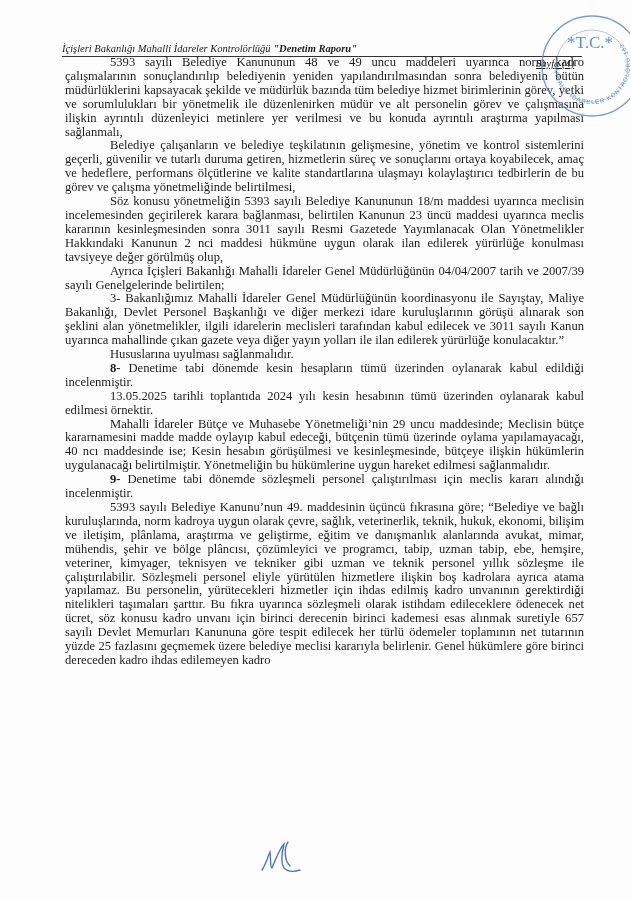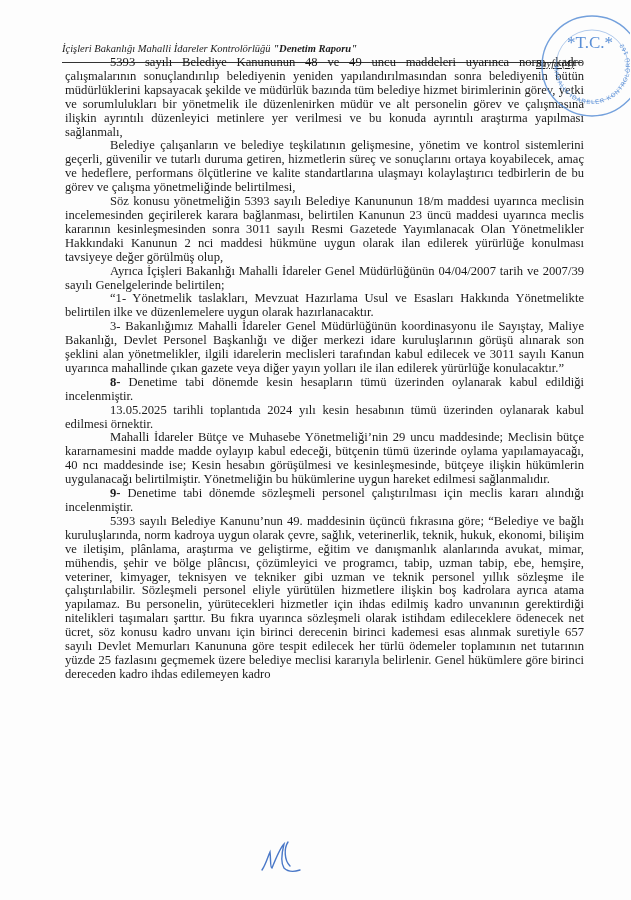--- a/index.html
+++ b/index.html
@@ -3,21 +3,21 @@
 <meta charset="utf-8">
 <style>
   html, body { margin:0; padding:0; }
   body {
     width:631px; height:900px; background:#fdfdfd; position:relative; overflow:hidden;
     font-family:"Liberation Serif", "DejaVu Serif", serif; color:#1c1c1c;
   }
   .page { position:absolute; left:0; top:0; width:631px; height:900px; }
   .header {
     position:absolute; left:62px; top:43px; width:520px;
-    font-size:10.5px; font-style:italic; border-bottom:1px solid #333; padding-bottom:8px;
+    font-size:10.5px; font-style:italic; border-bottom:1px solid #333; padding-bottom:2px;
     white-space:nowrap;
   }
   .header b { font-weight:bold; }
   .page-no {
     position:absolute; left:536px; top:58px; font-size:10.5px; font-style:italic; text-decoration:underline;
   }
   .body {
     position:absolute; left:65px; top:56px; width:519px;
     font-size:12.6px; line-height:13.9px; text-align:justify;
   }
@@ -35,22 +35,22 @@
     <span>İçişleri Bakanlığı Mahalli İdareler Kontrolörlüğü</span>
     <b>"Denetim Raporu"</b>
   </div>
   <div class="page-no">Sayfa (4)</div>
 
   <div class="body">
     <p>5393 sayılı Belediye Kanununun 48 ve 49 uncu maddeleri uyarınca norm kadro çalışmalarının sonuçlandırılıp belediyenin yeniden yapılandırılmasından sonra belediyenin bütün müdürlüklerini kapsayacak şekilde ve müdürlük bazında tüm belediye hizmet birimlerinin görev, yetki ve sorumlulukları bir yönetmelik ile düzenlenirken müdür ve alt personelin görev ve çalışmasına ilişkin ayrıntılı düzenleyici metinlere yer verilmesi ve bu konuda ayrıntılı araştırma yapılması sağlanmalı,</p>
     <p>Belediye çalışanların ve belediye teşkilatının gelişmesine, yönetim ve kontrol sistemlerini geçerli, güvenilir ve tutarlı duruma getiren, hizmetlerin süreç ve sonuçlarını ortaya koyabilecek, amaç ve hedeflere, performans ölçütlerine ve kalite standartlarına ulaşmayı kolaylaştırıcı tedbirlerin de bu görev ve çalışma yönetmeliğinde belirtilmesi,</p>
     <p>Söz konusu yönetmeliğin 5393 sayılı Belediye Kanununun 18/m maddesi uyarınca meclisin incelemesinden geçirilerek karara bağlanması, belirtilen Kanunun 23 üncü maddesi uyarınca meclis kararının kesinleşmesinden sonra 3011 sayılı Resmi Gazetede Yayımlanacak Olan Yönetmelikler Hakkındaki Kanunun 2 nci maddesi hükmüne uygun olarak ilan edilerek yürürlüğe konulması tavsiyeye değer görülmüş olup,</p>
     <p>Ayrıca İçişleri Bakanlığı Mahalli İdareler Genel Müdürlüğünün 04/04/2007 tarih ve 2007/39 sayılı Genelgelerinde belirtilen;</p>
-    <p>“1- Yönetmelik taslakları, Mevzuat Hazırlama Usul ve Esasları Hakkında Yönetmelikte belirtilen ilke ve düzenlemelere uygun olarak hazırlanacaktır.</p>
     <p>3- Bakanlığımız Mahalli İdareler Genel Müdürlüğünün koordinasyonu ile Sayıştay, Maliye Bakanlığı, Devlet Personel Başkanlığı ve diğer merkezi idare kuruluşlarının görüşü alınarak son şeklini alan yönetmelikler, ilgili idarelerin meclisleri tarafından kabul edilecek ve 3011 sayılı Kanun uyarınca mahallinde çıkan gazete veya diğer yayın yolları ile ilan edilerek yürürlüğe konulacaktır.”</p>
+    <p>Hususlarına uyulması sağlanmalıdır.</p>
     <p><b>8-</b><span> Denetime tabi dönemde kesin hesapların tümü üzerinden oylanarak kabul edildiği incelenmiştir.</span></p>
     <p>13.05.2025 tarihli toplantıda 2024 yılı kesin hesabının tümü üzerinden oylanarak kabul edilmesi örnektir.</p>
     <p>Mahalli İdareler Bütçe ve Muhasebe Yönetmeliği’nin 29 uncu maddesinde; Meclisin bütçe kararnamesini madde madde oylayıp kabul edeceği, bütçenin tümü üzerinde oylama yapılamayacağı, 40 ncı maddesinde ise; Kesin hesabın görüşülmesi ve kesinleşmesinde, bütçeye ilişkin hükümlerin uygulanacağı belirtilmiştir. Yönetmeliğin bu hükümlerine uygun hareket edilmesi sağlanmalıdır.</p>
     <p><b>9-</b><span> Denetime tabi dönemde sözleşmeli personel çalıştırılması için meclis kararı alındığı incelenmiştir.</span></p>
     <p>5393 sayılı Belediye Kanunu’nun 49. maddesinin üçüncü fıkrasına göre; “Belediye ve bağlı kuruluşlarında, norm kadroya uygun olarak çevre, sağlık, veterinerlik, teknik, hukuk, ekonomi, bilişim ve iletişim, plânlama, araştırma ve geliştirme, eğitim ve danışmanlık alanlarında avukat, mimar, mühendis, şehir ve bölge plâncısı, çözümleyici ve programcı, tabip, uzman tabip, ebe, hemşire, veteriner, kimyager, teknisyen ve tekniker gibi uzman ve teknik personel yıllık sözleşme ile çalıştırılabilir. Sözleşmeli personel eliyle yürütülen hizmetlere ilişkin boş kadrolara ayrıca atama yapılamaz. Bu personelin, yürütecekleri hizmetler için ihdas edilmiş kadro unvanının gerektirdiği nitelikleri taşımaları şarttır. Bu fıkra uyarınca sözleşmeli olarak istihdam edileceklere ödenecek net ücret, söz konusu kadro unvanı için birinci derecenin birinci kademesi esas alınmak suretiyle 657 sayılı Devlet Memurları Kanununa göre tespit edilecek her türlü ödemeler toplamının net tutarının yüzde 25 fazlasını geçmemek üzere belediye meclisi kararıyla belirlenir. Genel hükümlere göre birinci dereceden kadro ihdas edilemeyen kadro</p>
   </div>
 
   <svg class="stamp" viewBox="0 0 98 110">
     <defs>
       <path id="ringPath" d="M 22 58 A 38 38 0 1 0 60 20"></path>

